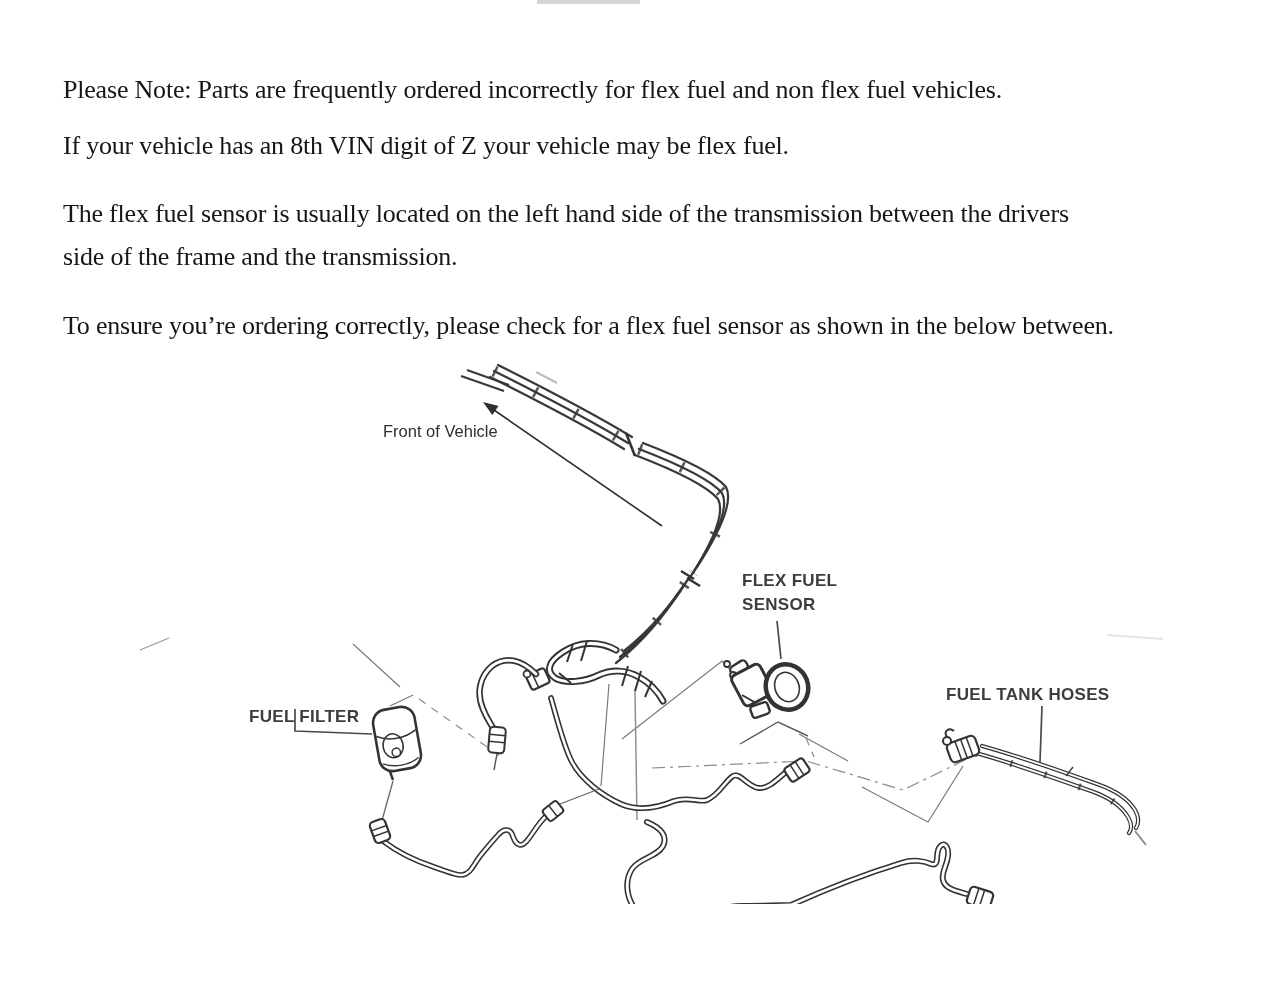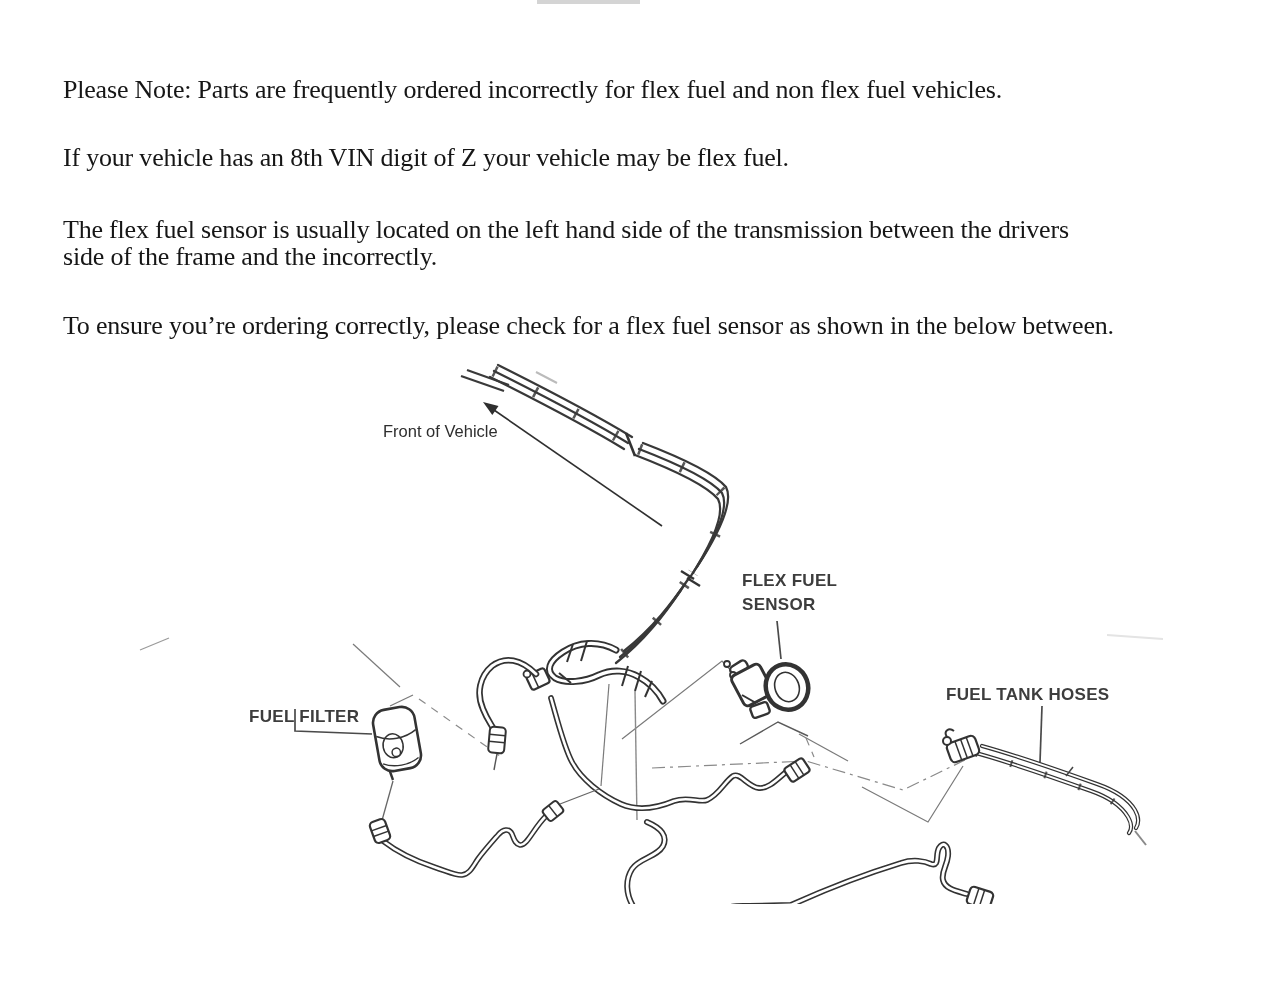--- a/index.html
+++ b/index.html
@@ -27,23 +27,23 @@
 </style>
 </head>
 <body>
 
 <div id="stage" style="background: rgb(255, 255, 255);">
 
   <div id="topbar" style="background:#d4d4d4;"></div>
 
   <div>
     <div class="para" style="top:72px">Please Note: Parts are frequently ordered incorrectly for flex fuel and non flex fuel vehicles.</div>
-    <div class="para" style="top:140px">If your vehicle has an 8th VIN digit of Z your vehicle may be flex fuel.</div>
-    <div class="para" style="top:212px">The flex fuel sensor is usually located on the left hand side of the transmission between the drivers</div>
-    <div class="para" style="top:239px">side of the frame and the incorrectly.</div>
+    <div class="para" style="top:128px">If your vehicle has an 8th VIN digit of Z your vehicle may be flex fuel.</div>
+    <div class="para" style="top:196px">The flex fuel sensor is usually located on the left hand side of the transmission between the drivers</div>
+    <div class="para" style="top:239px">side of the frame and the transmission.</div>
     <div class="para" style="top:308px">To ensure you’re ordering correctly, please check for a flex fuel sensor as shown in the below between.</div>
   </div>
 
   <svg id="diagram" viewBox="0 0 1280 989">
     <defs>
       <path id="d-cluster" d="M 616,650 C 598,640 578,642 563,652 C 549,661 545,671 555,678 C 565,684 585,682 599,675 C 612,669 627,670 639,677 C 650,683 658,692 663,701"></path>
       <path id="d-shose" d="M 536,674 C 521,659 505,656 492,666 C 480,676 476,693 483,709 C 487,719 491,724 493,728"></path>
       <path id="d-mid" d="M 551,698 C 559,726 564,747 572,762 C 581,779 601,795 621,804 C 642,813 662,806 674,801 C 688,796 700,803 707,800 C 719,795 725,781 733,776 C 740,772 748,787 759,788 C 770,789 780,776 790,769"></path>
       <path id="d-bottom" d="M 647,822 C 661,828 668,836 663,846 C 657,857 639,858 632,869 C 625,880 626,894 633,906 C 640,918 652,929 666,935 C 680,941 693,942 701,937 C 712,931 715,919 722,912 C 729,905 737,906 749,906 L 791,905 C 822,891 862,875 901,863 C 913,859 925,861 931,864 C 940,867 935,855 939,848 C 943,841 949,845 948,856 C 947,866 941,872 943,880 C 945,889 957,891 967,894"></path>
       <path id="d-llhose" d="M 383,841 C 396,851 416,861 434,867 C 449,872 457,876 462,875 C 470,874 473,866 478,859 C 483,852 491,843 498,835 C 503,829 509,828 512,834 C 514,839 515,844 520,845 C 527,846 533,829 546,816"></path>

